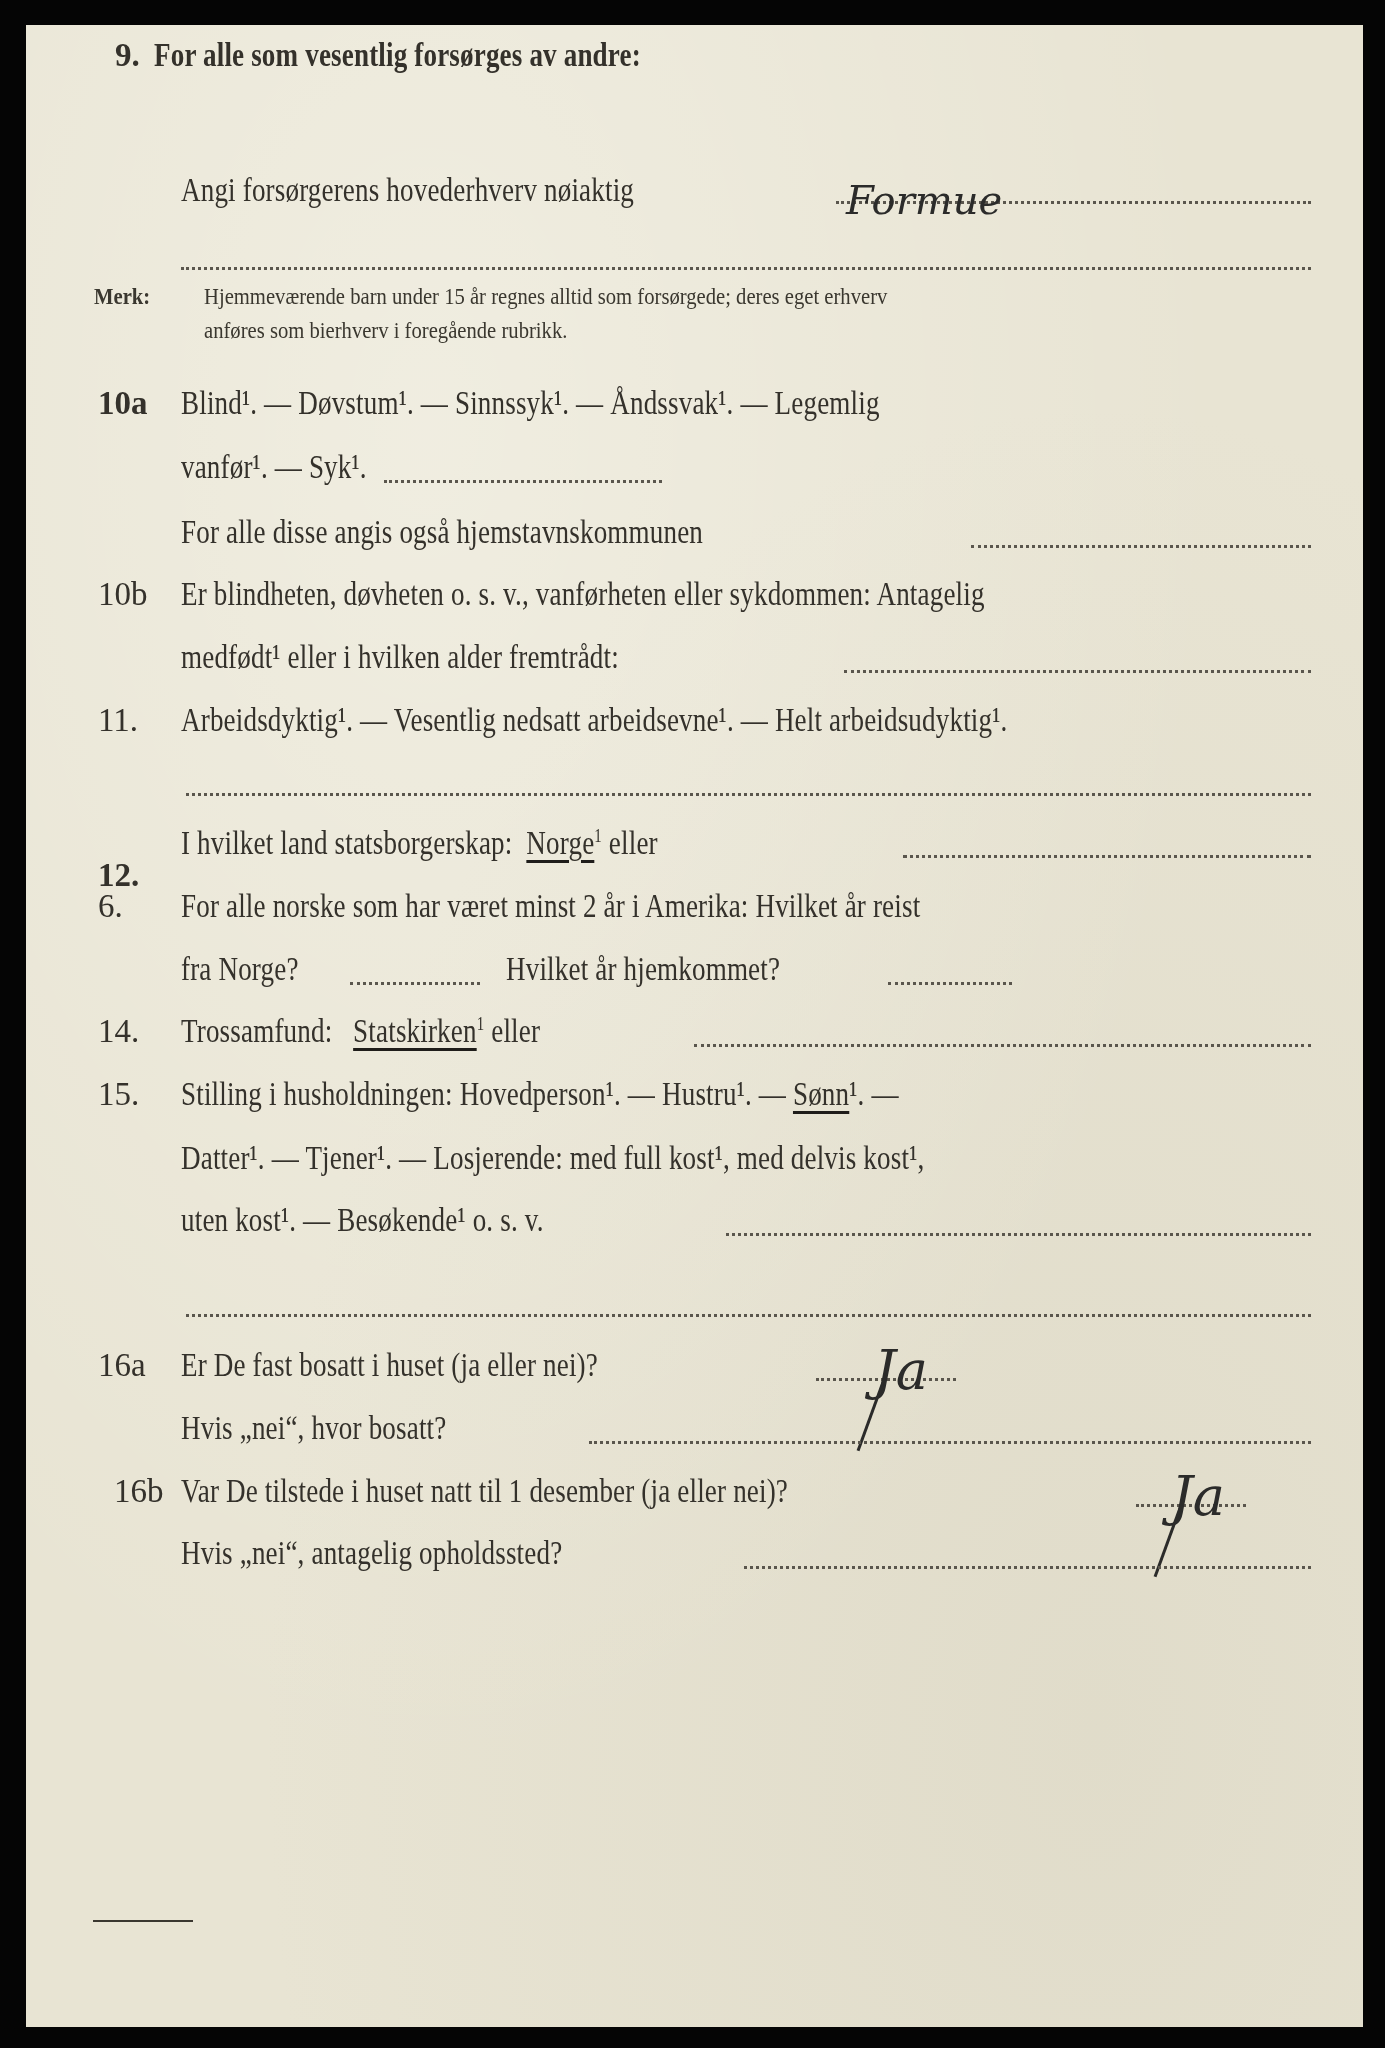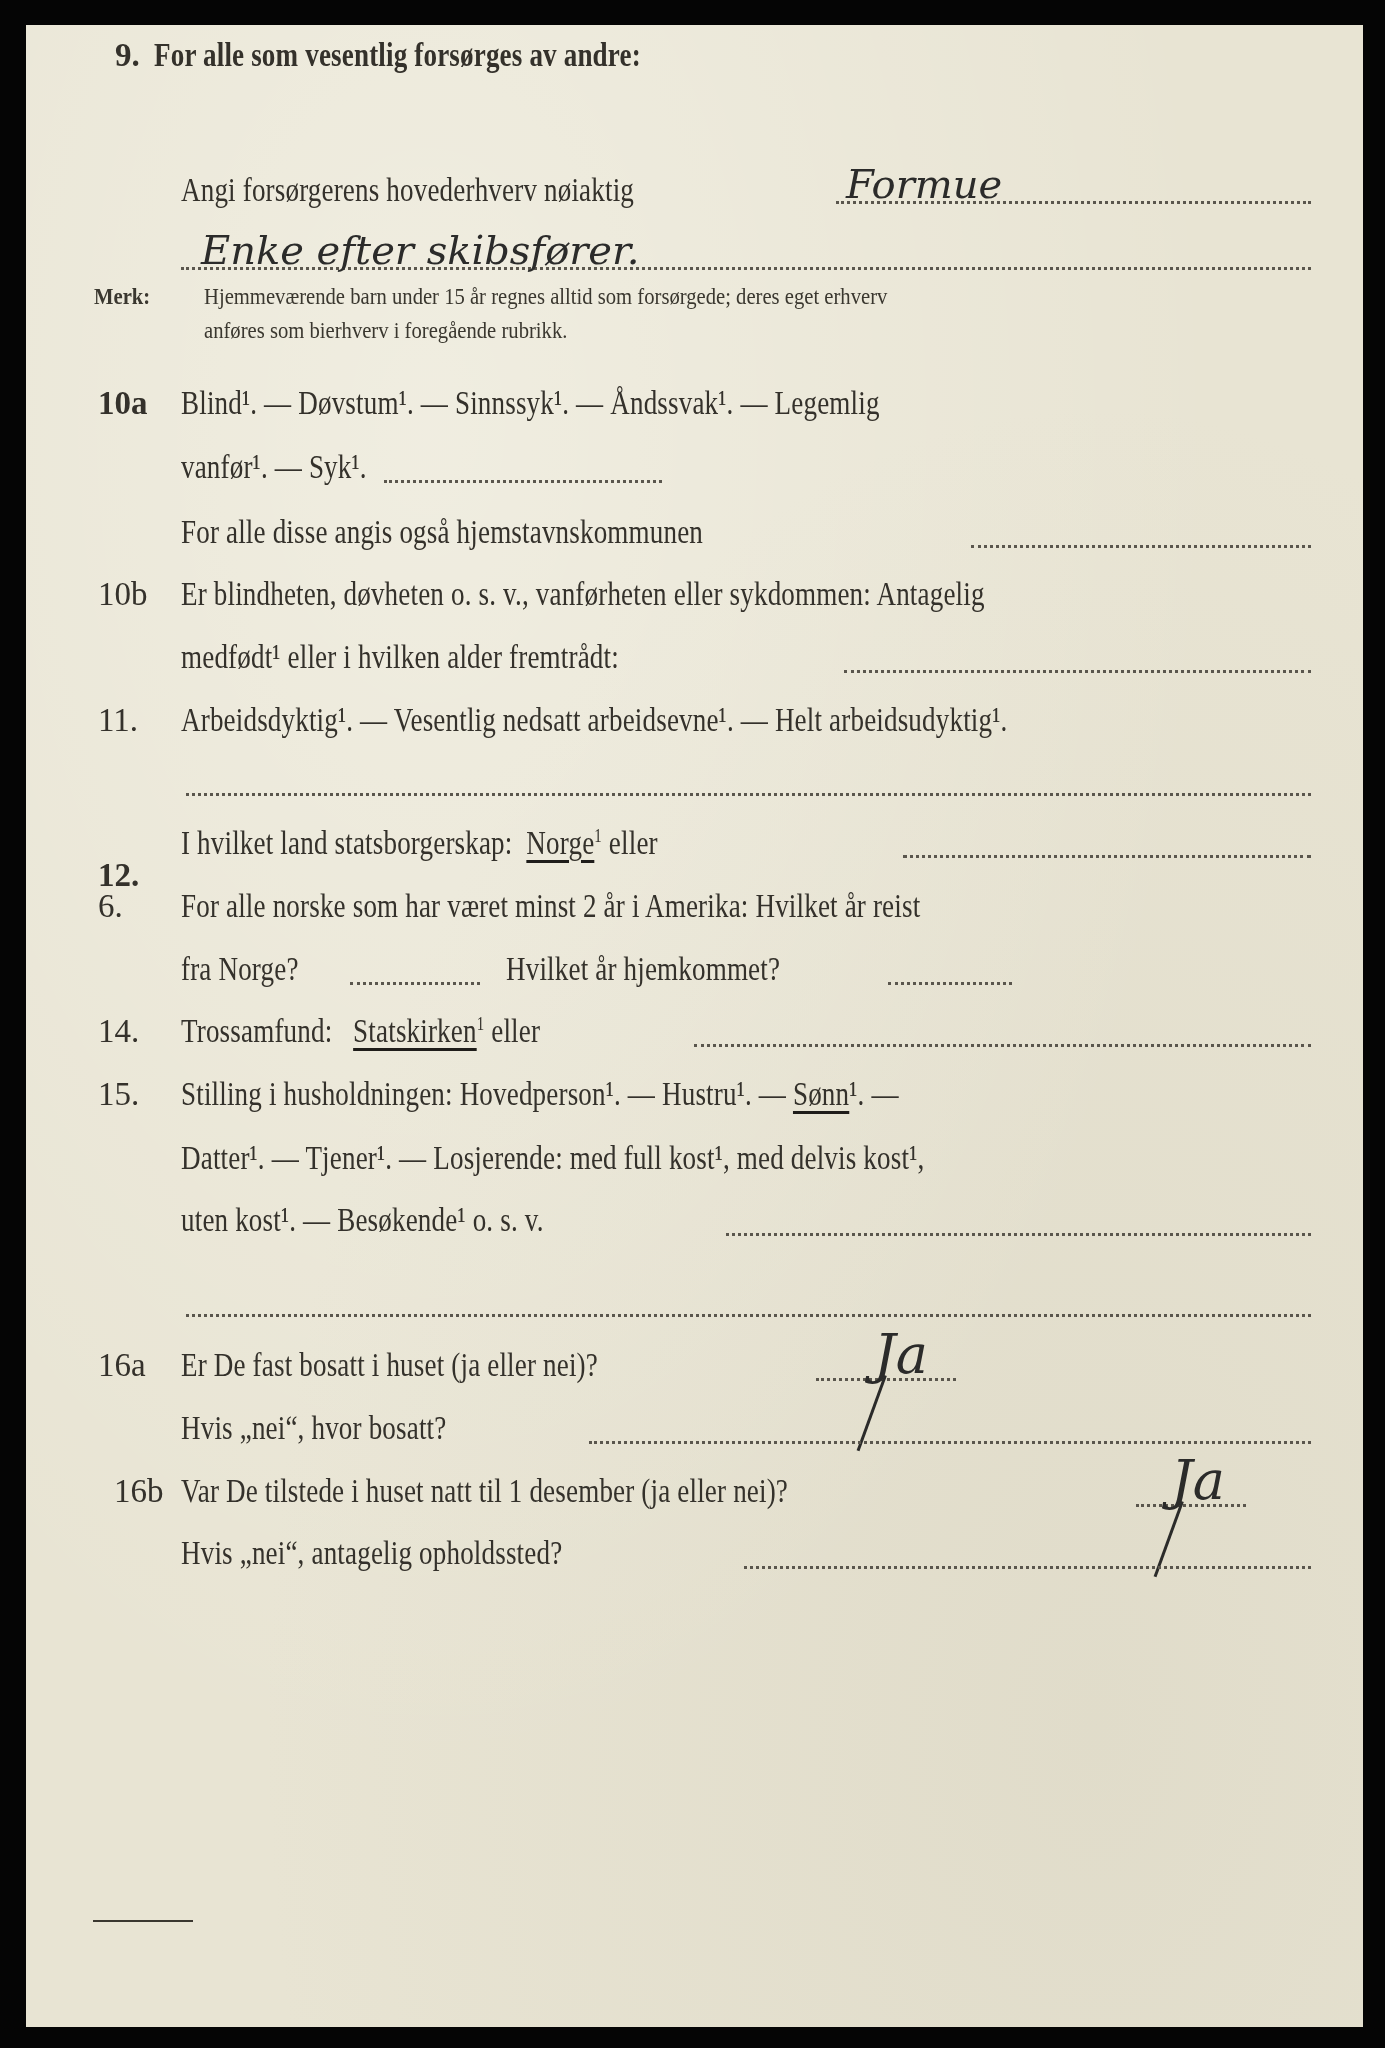--- a/index.html
+++ b/index.html
@@ -46,20 +46,21 @@
     text-decoration-thickness: 3px;
     text-decoration-color: #1f1d1a;
     text-underline-offset: 6px;
   }
   .hand {
     position: absolute;
     font-family: "DejaVu Serif", serif;
     font-style: italic;
     color: #2b2b2a;
     white-space: nowrap;
+    margin-top: 16px;
   }
   .merk {
     position: absolute;
     font-size: 24px;
     color: #3a372f;
     white-space: nowrap;
     transform-origin: left center;
     transform: scaleX(0.86);
   }
   .footnote-rule {
@@ -86,21 +87,20 @@
 <div class="paper">
 
   <div class="qnum bold" style="left:89px; top:12px;">9.</div>
   <div class="line bold" style="left:128px; top:12px;">For alle som vesentlig forsørges av andre:</div>
 
   <div class="line" style="left:155px; top:147px;">Angi forsørgerens hovederhverv nøiaktig</div>
   <div class="dots" style="left:810px; top:176px; width:475px;"></div>
   <div class="hand" style="left:820px; top:136px; font-size:40px;">Formue</div>
 
   <div class="dots" style="left:155px; top:242px; width:1130px;"></div>
-  <div class="hand" style="left:175px; top:202px; font-size:40px;">Enke efter skibsfører.</div>
 
   <div class="merk bold" style="left:68px; top:258px;">Merk:</div>
   <div class="merk" style="left:178px; top:258px;">Hjemmeværende barn under 15 år regnes alltid som forsørgede; deres eget erhverv</div>
   <div class="merk" style="left:178px; top:292px;">anføres som bierhverv i foregående rubrikk.</div>
 
   <div class="qnum bold" style="left:72px; top:360px;">10a</div>
   <div class="line" style="left:155px; top:360px;">Blind¹. — Døvstum¹. — Sinnssyk¹. — Åndssvak¹. — Legemlig</div>
   <div class="line" style="left:155px; top:424px;">vanfør¹. — Syk¹.</div>
   <div class="dots" style="left:358px; top:455px; width:278px;"></div>
   <div class="line" style="left:155px; top:489px;">For alle disse angis også hjemstavnskommunen</div>

